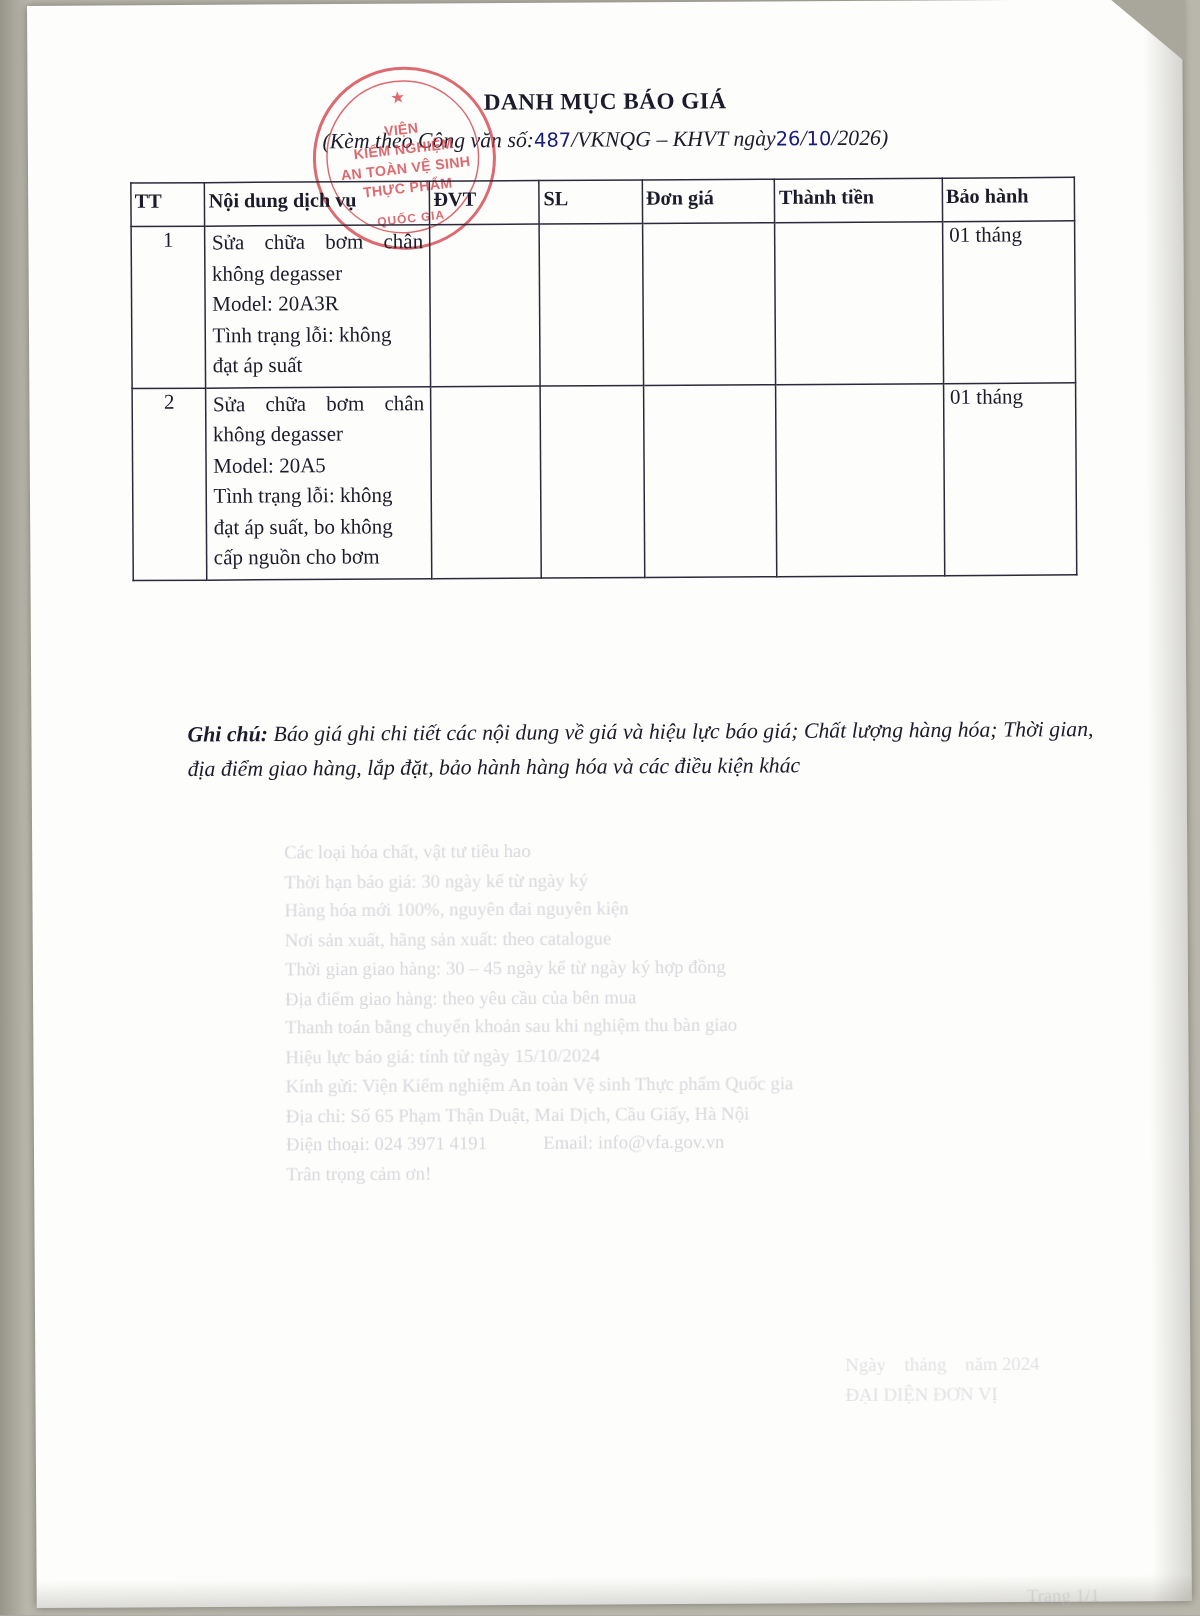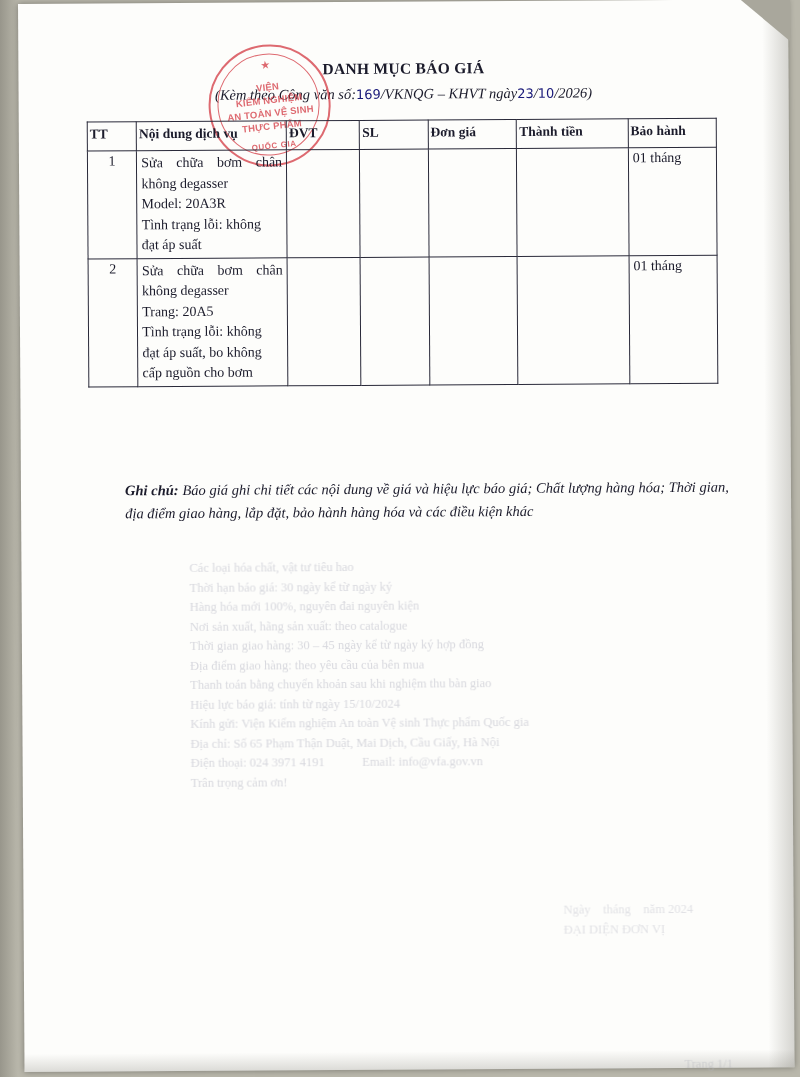--- a/index.html
+++ b/index.html
@@ -243,21 +243,21 @@
 </head>
 <body>
 
 <div id="page">
   <div class="sheet">
     <div class="content">
 
       <div class="title">DANH MỤC BÁO GIÁ</div>
 
       <div class="subtitle">
-        <span class="seg">(Kèm theo Công văn số:</span><span class="handwrite">169</span><span class="seg">/VKNQG – KHVT ngày</span><span class="handwrite">23</span><span class="seg">/</span><span class="handwrite">10</span><span class="seg">/2026)</span>
+        <span class="seg">(Kèm theo Công văn số:</span><span class="handwrite">487</span><span class="seg">/VKNQG – KHVT ngày</span><span class="handwrite">26</span><span class="seg">/</span><span class="handwrite">10</span><span class="seg">/2026)</span>
       </div>
 
       <div class="stamp">
         <div class="ring2"></div>
         <div class="star">★</div>
         <div class="stamp-text">
           <div>VIỆN</div>
           <div>KIỂM NGHIỆM</div>
           <div>AN TOÀN VỆ SINH</div>
           <div>THỰC PHẨM</div>
@@ -291,21 +291,21 @@
             <td></td>
             <td></td>
             <td></td>
             <td class="cell-warranty">01 tháng</td>
           </tr>
           <tr>
             <td class="cell-tt">2</td>
             <td class="cell-desc">
               <span class="just">Sửa chữa bơm chân</span>
               <span class="plain">không degasser</span>
-              <span class="plain">Trang: 20A5</span>
+              <span class="plain">Model: 20A5</span>
               <span class="plain">Tình trạng lỗi: không</span>
               <span class="plain">đạt áp suất, bo không</span>
               <span class="plain">cấp nguồn cho bơm</span>
             </td>
             <td></td>
             <td></td>
             <td></td>
             <td></td>
             <td class="cell-warranty">01 tháng</td>
           </tr>

